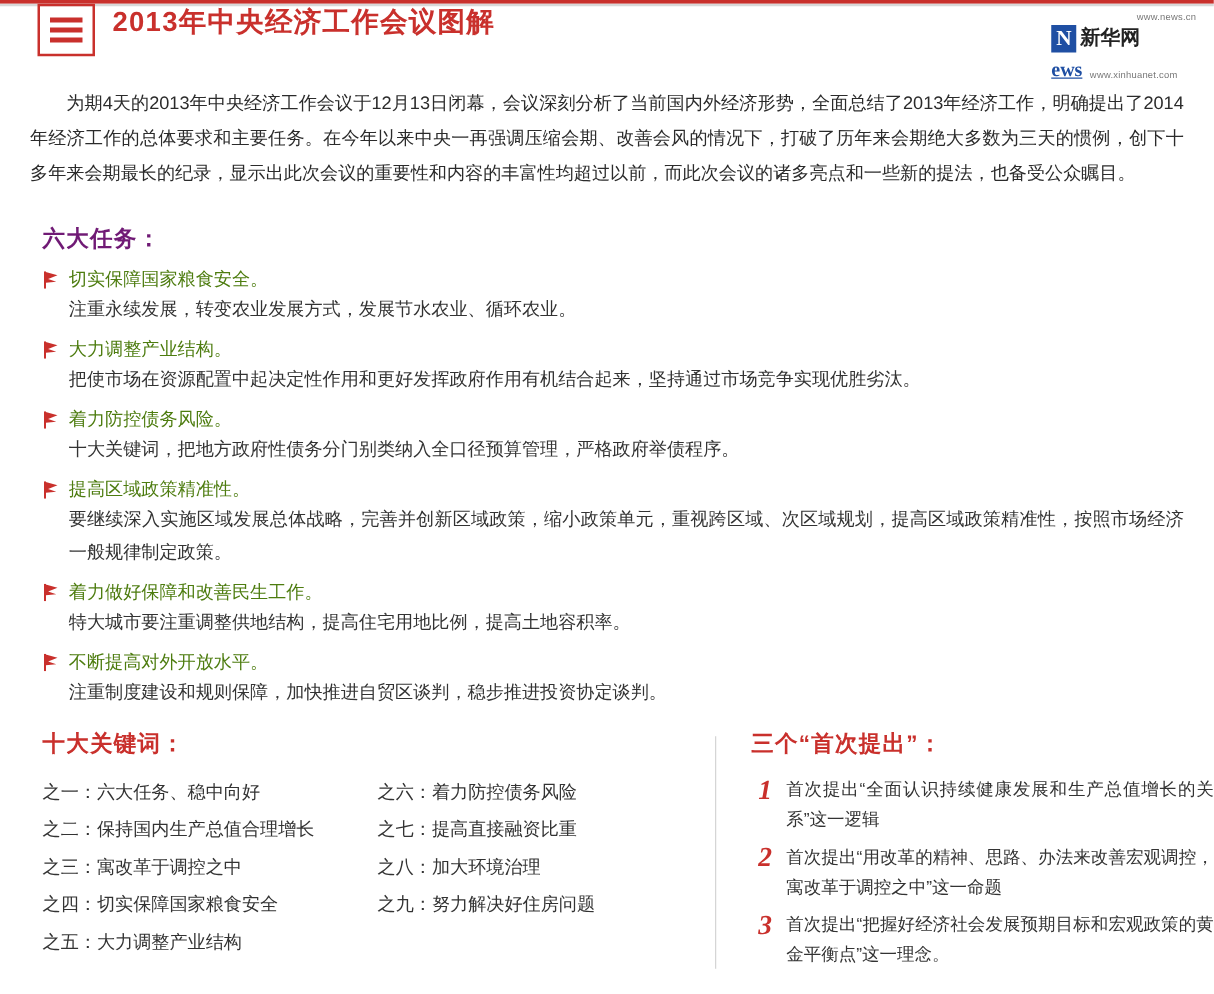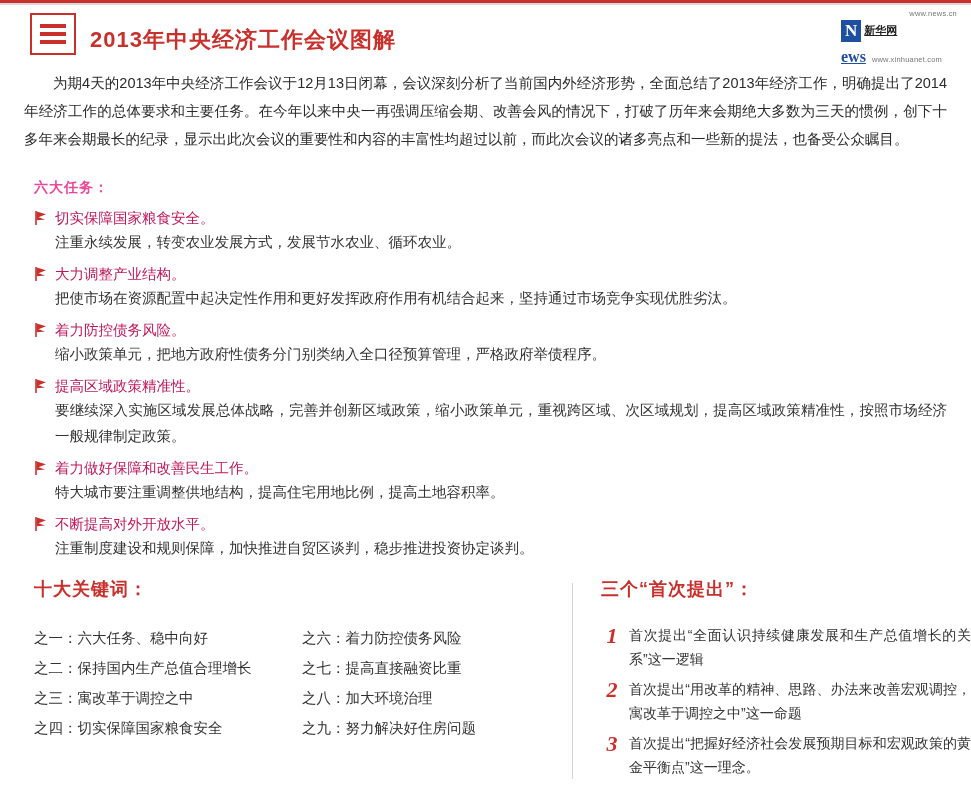--- a/index.html
+++ b/index.html
@@ -35,21 +35,21 @@
     top: 0;
     width: 971px;
     height: 2px;
     background: #d8d8d8;
   }
   .header-inner {
     position: absolute;
     left: 30px;
     top: 0px;
     display: flex;
-    align-items: flex-end;
+    align-items: flex-start;
     height: 52px;
   }
   .header-icon {
     width: 46px;
     height: 42px;
     border: 2px solid #c9302c;
     box-sizing: border-box;
     display: flex;
     flex-direction: column;
     justify-content: center;
@@ -92,24 +92,23 @@
     font-family: "Liberation Serif", serif;
   }
   .logo-text {
     margin-left: 3px;
     font-size: 9px;
     color: #333;
     text-align: left;
     line-height: 11px;
   }
   .logo-text .cn {
-    font-size: 11px;
+    font-size: 16px;
     font-weight: bold;
     color: #222;
-    text-decoration: underline;
   }
   .logo-url {
     font-size: 7.5px;
     color: #777;
     text-align: right;
     margin-top: 2px;
     letter-spacing: 0.2px;
   }
   .logo-news {
     font-size: 16px;
@@ -125,22 +124,22 @@
     margin: 14px 24px 0 24px;
     font-size: 14.5px;
     line-height: 28px;
     color: #2b2b2b;
     text-align: justify;
     text-indent: 2em;
   }
 
   
   .section-heading {
-    color: #ec4899;
-    font-size: 14px;
+    color: #701a75;
+    font-size: 18px;
     font-weight: bold;
     letter-spacing: 1px;
   }
   #tasks-heading {
     margin: 26px 0 10px 34px;
   }
 
   
   .tasks {
     margin: 0 24px 0 34px;
@@ -154,21 +153,21 @@
   }
   .flag {
     width: 13px;
     height: 14px;
     margin-right: 8px;
     margin-top: 4px;
     flex: 0 0 auto;
   }
   .task-title {
     font-size: 14.5px;
-    color: #be185d;
+    color: #4d7c0f;
     line-height: 22px;
   }
   .task-desc {
     font-size: 14.5px;
     color: #333;
     line-height: 26px;
     margin-left: 21px;
     text-align: justify;
   }
 
@@ -192,21 +191,21 @@
   .col-right {
     flex: 1;
     padding-left: 28px;
     box-sizing: border-box;
   }
   .kw-heading, .first-heading {
     color: #c9302c;
     font-size: 18px;
     font-weight: bold;
     letter-spacing: 1px;
-    margin-bottom: 22px;
+    margin-bottom: 12px;
   }
   .kw-grid {
     display: flex;
   }
   .kw-col {
     width: 268px;
   }
   .kw-item {
     font-size: 14.5px;
     color: #333;
@@ -299,21 +298,21 @@
     </div>
 
     <div class="task">
       <div class="task-title-row">
         <svg class="flag" viewBox="0 0 13 14">
           <path d="M2 0 L2 14" stroke="#c9302c" stroke-width="1.6" fill="none"></path>
           <path d="M2.6 0.5 L12 3.2 L4.5 6.2 L11 8.4 L2.6 9.2 Z" fill="#c9302c"></path>
         </svg>
         <div class="task-title">着力防控债务风险。</div>
       </div>
-      <div class="task-desc">缩小政策单元，把地方政府性债务分门别类纳入全口径预算管理，严格政府举债程序。</div>
+      <div class="task-desc">十大关键词，把地方政府性债务分门别类纳入全口径预算管理，严格政府举债程序。</div>
     </div>
 
     <div class="task">
       <div class="task-title-row">
         <svg class="flag" viewBox="0 0 13 14">
           <path d="M2 0 L2 14" stroke="#c9302c" stroke-width="1.6" fill="none"></path>
           <path d="M2.6 0.5 L12 3.2 L4.5 6.2 L11 8.4 L2.6 9.2 Z" fill="#c9302c"></path>
         </svg>
         <div class="task-title">提高区域政策精准性。</div>
       </div>
@@ -347,20 +346,21 @@
   <div class="bottom">
 
     <div class="col-left">
       <div class="kw-heading">十大关键词：</div>
       <div class="kw-grid">
         <div class="kw-col">
           <div class="kw-item">之一：六大任务、稳中向好</div>
           <div class="kw-item">之二：保持国内生产总值合理增长</div>
           <div class="kw-item">之三：寓改革于调控之中</div>
           <div class="kw-item">之四：切实保障国家粮食安全</div>
+          <div class="kw-item">之五：大力调整产业结构</div>
         </div>
         <div class="kw-col">
           <div class="kw-item">之六：着力防控债务风险</div>
           <div class="kw-item">之七：提高直接融资比重</div>
           <div class="kw-item">之八：加大环境治理</div>
           <div class="kw-item">之九：努力解决好住房问题</div>
         </div>
       </div>
     </div>
 

